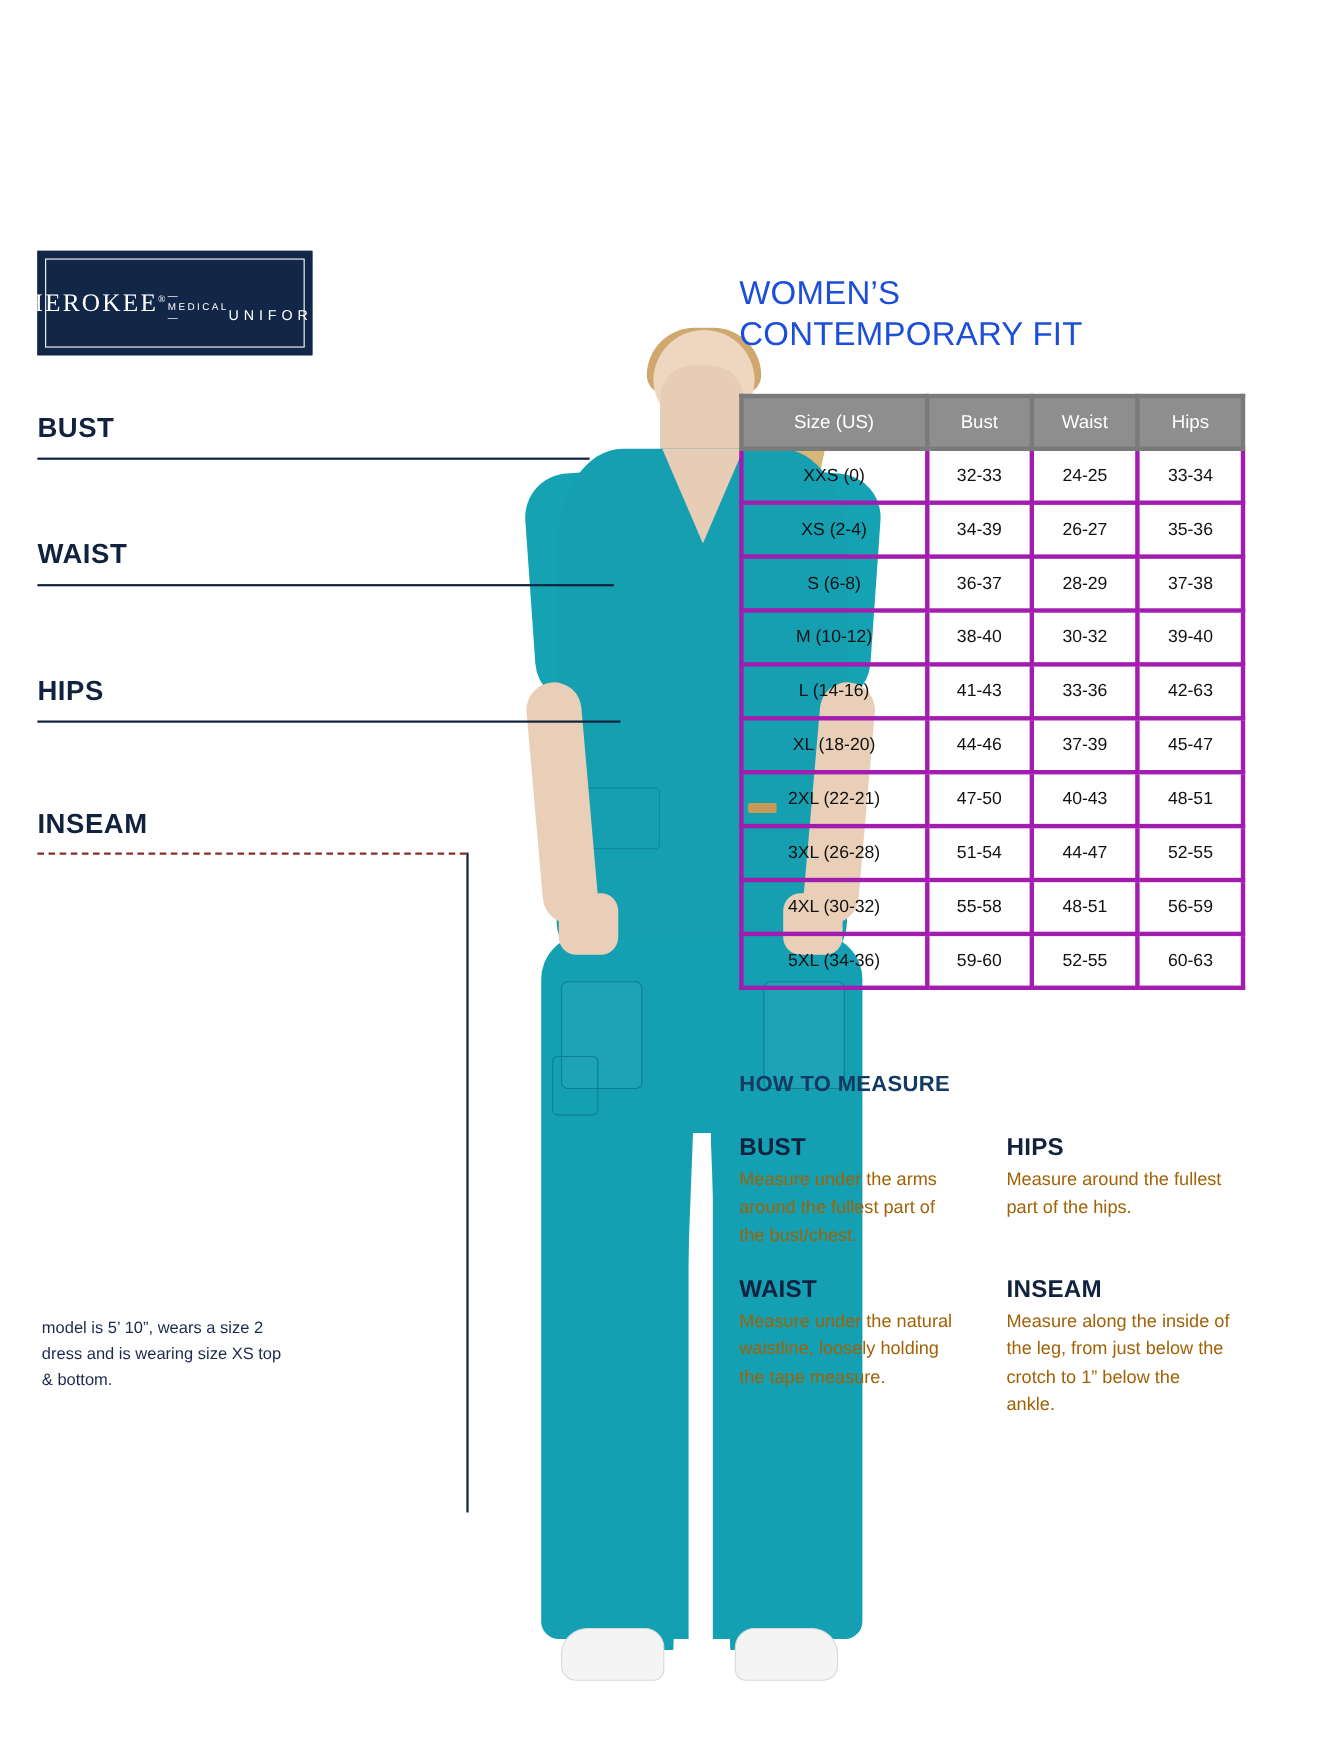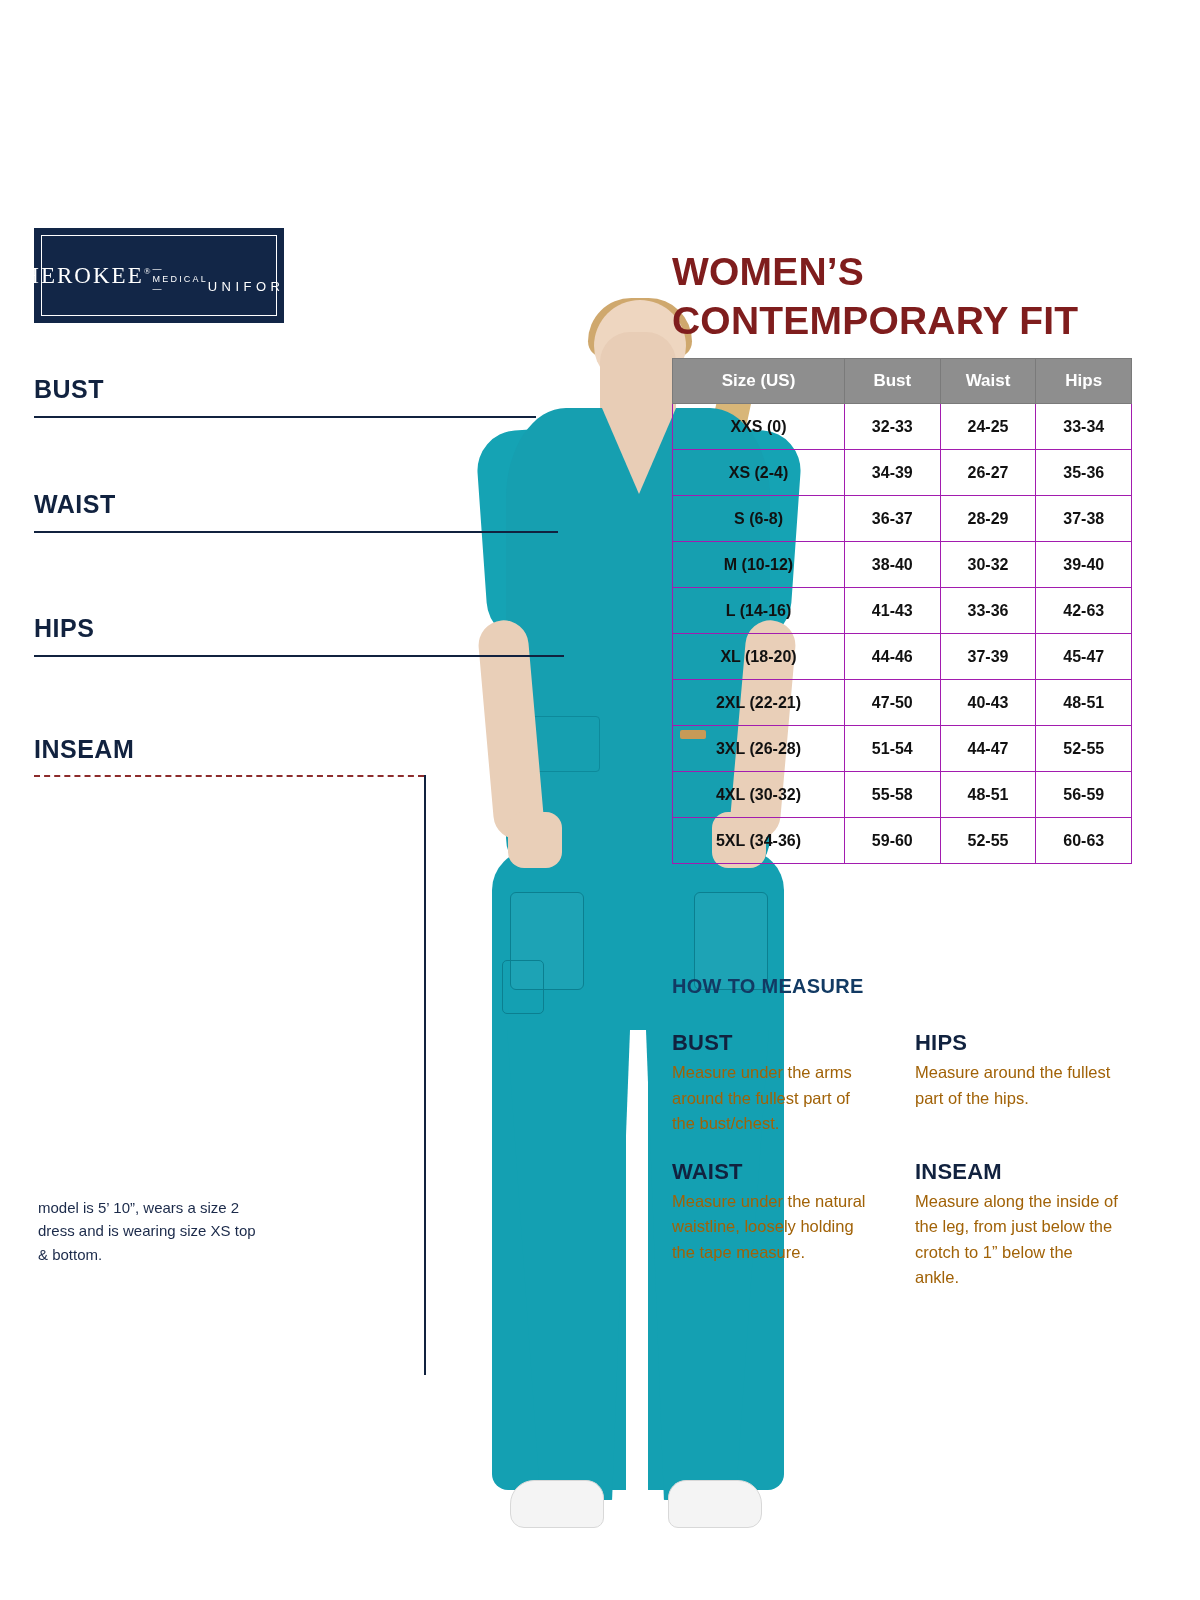--- a/index.html
+++ b/index.html
@@ -110,39 +110,39 @@
   
   #right-panel {
     position: absolute;
     left: 672px; top: 0;
     width: 460px;
   }
   #chart-title {
     position: absolute;
     left: 0; top: 248px;
     width: 460px;
-    font-size: 39px;
-    font-weight: bold;
-    color: #7f1d1d;
+    font-size: 30px;
+    font-weight: normal;
+    color: #1d4ed8;
     line-height: 1.25;
     letter-spacing: 0.2px;
   }
 
   
   #size-table {
     position: absolute;
     left: 0; top: 358px;
     width: 460px;
     border-collapse: collapse;
   }
   #size-table th, #size-table td {
-    border: 1px solid #a21caf;
+    border: 4px solid #a21caf;
     text-align: center;
     font-size: 16px;
-    font-weight: bold;
+    font-weight: normal;
     height: 43px;
     color: #111111;
   }
   #size-table thead th {
     background: #8e8e8e;
     color: #ffffff;
     font-size: 17px;
     height: 42px;
     border-color: #7a7a7a;
   }

